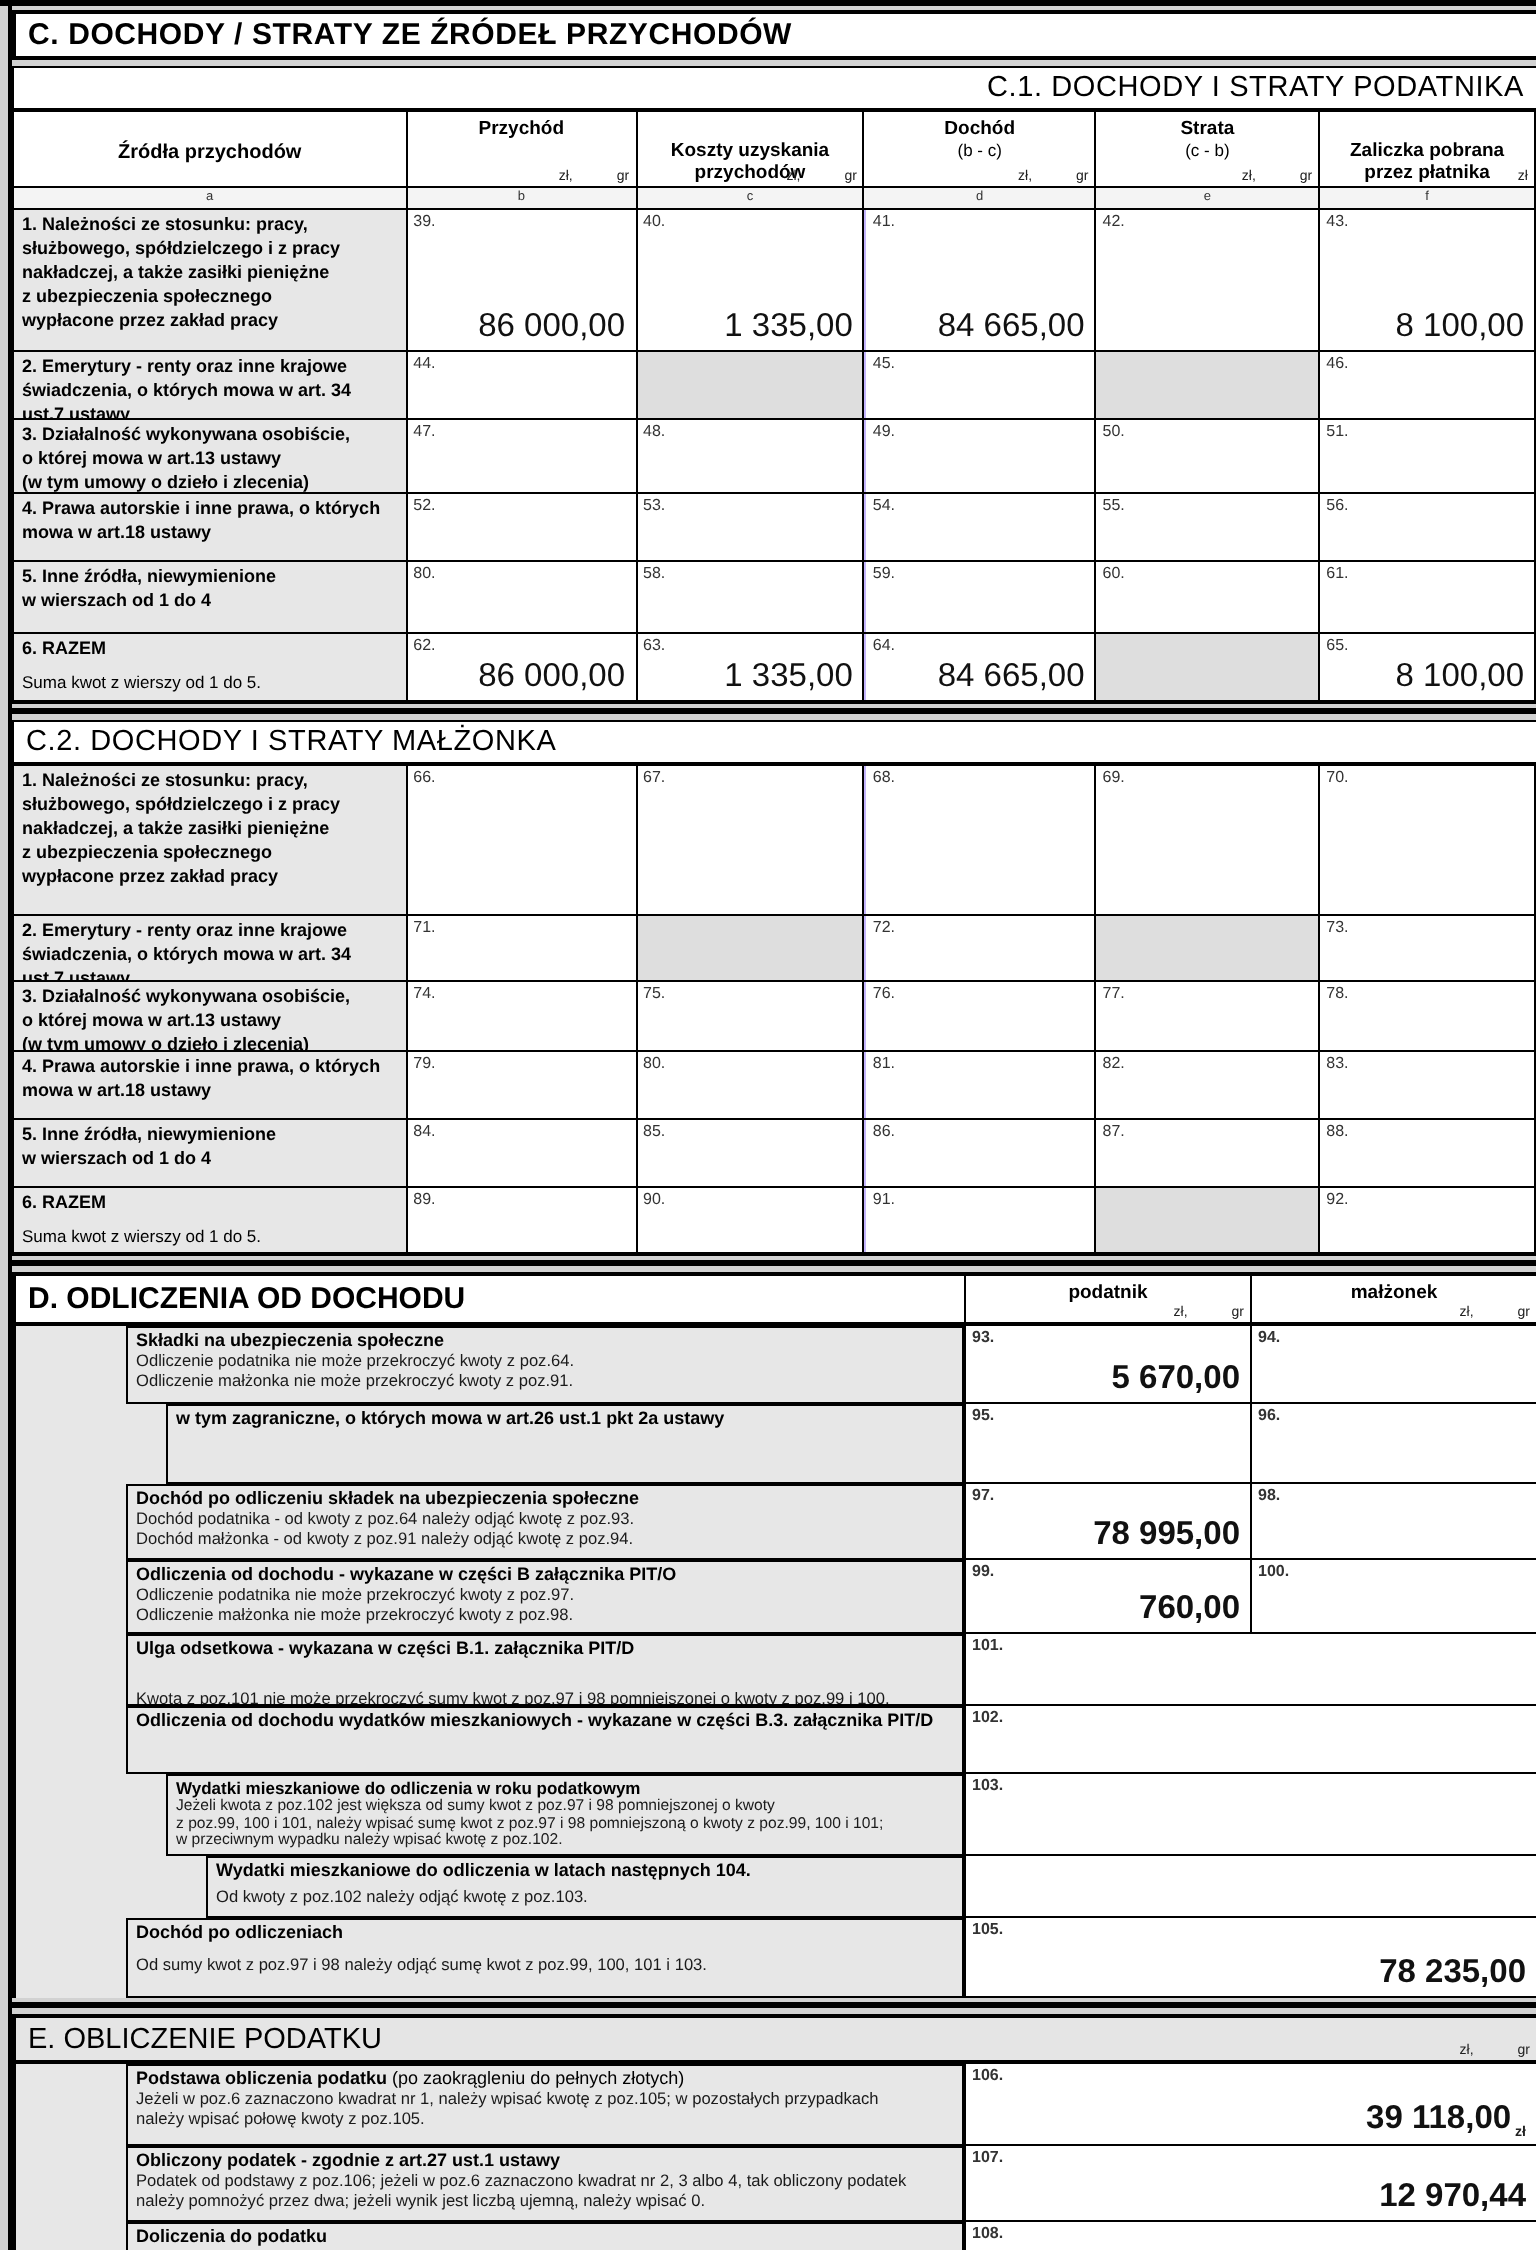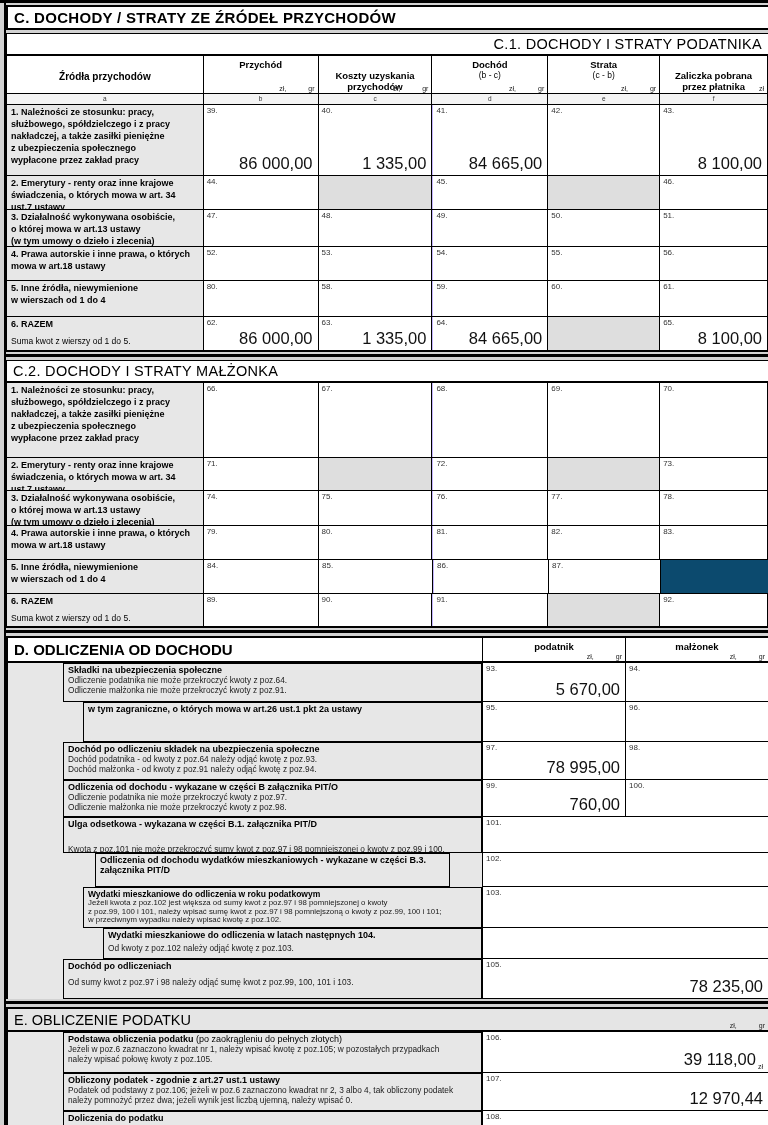--- a/index.html
+++ b/index.html
@@ -22,21 +22,21 @@
   .ch{position:relative;border-right:1px solid #000;box-sizing:border-box;
       font-size:9.5px;font-weight:bold;text-align:center;padding-top:3px;}
   .ch .sub{font-weight:normal;font-size:8.5px;}
   .cur{position:absolute;bottom:1px;right:3px;font-size:7px;font-weight:normal;color:#222;}
   .cur .zl{margin-right:22px;}
   .w-lab{width:197px;}.w-b{width:115px;}.w-c{width:114px;}.w-d{width:116px;}
   .w-e{width:112px;}.w-f{width:108px;}
   .ch.w-lab{display:flex;align-items:center;justify-content:center;font-size:10px;}
   .letters{display:flex;height:10px;border-top:1px solid #000;background:#f4f4f4;}
   .lt{border-right:1px solid #000;box-sizing:border-box;font-size:6.5px;text-align:center;color:#333;line-height:10px;}
-  .c-row{display:flex;border-top:1px solid #000;background:#0c4a6e;}
+  .c-row{display:flex;border-top:1px solid #000;background:#14b8a6;}
   .c-label{width:197px;box-sizing:border-box;background:#e7e7e7;border-right:1px solid #000;
            font-size:9px;font-weight:bold;line-height:1.33;padding:2px 1px 1px 4px;white-space:pre-line;}
   .c-label .note{font-weight:normal;font-size:8.5px;margin-top:5px;}
   .cell{position:relative;border-right:1px solid #000;box-sizing:border-box;background:#fff;padding-left:44px;}
   .cell.gray{background:#dedede;}
   .box-num{position:absolute;top:1px;left:3px;font-size:8px;color:#333;}
   .box-val{position:absolute;bottom:2px;right:5px;font-size:16.5px;color:#111;}
   .thick{border-left:1px solid #c4b5fd;}
 
   .divider{height:3px;background:#000;margin-top:2px;}
@@ -46,21 +46,21 @@
   .dhead-title{flex:1;font-weight:bold;font-size:15px;padding:3px 6px;box-sizing:border-box;}
   .dcol{position:relative;width:143px;border-left:1px solid #000;box-sizing:border-box;
         font-size:9.5px;font-weight:bold;text-align:center;padding-top:3px;}
   .d-row{display:flex;background:#e7e7e7;}
   .d-indent{background:#e7e7e7;}
   .d-label{flex:1;box-sizing:border-box;border:1px solid #000;background:#e7e7e7;
            padding:1px 3px 1px 4px;overflow:hidden;}
   .d-hl{font-size:9px;font-weight:bold;}
   .d-hl .norm{font-weight:normal;}
   .d-note{font-size:8.3px;line-height:1.22;white-space:pre-line;color:#1a1a1a;}
-  .d-box{position:relative;width:143px;background:#fff;border-bottom:1px solid #000;border-left:1px solid #000;box-sizing:border-box;}
+  .d-box{position:relative;width:143px;background:#fff;border-bottom:1px solid #000;border-left:1px solid #000;box-sizing:border-box;font-weight:bold;}
   .d-box.wide{width:286px;}
   .unit{font-size:7px;color:#222;margin-left:2px;vertical-align:-4px;}
   .ehead{display:flex;margin-top:3px;border:2px solid #000;border-right:none;background:#e5e5e5;height:25px;box-sizing:border-box;}
   .ehead-title{flex:1;font-size:14.5px;padding:3px 6px;}
   .ehead-cur{position:relative;width:143px;}
 </style>
 </head>
 <body>
 
 <div class="page">
@@ -375,20 +375,24 @@
             <span class="box-val"></span>
           </div>
         <div class="cell w-d thick">
             <span class="box-num">86.</span>
             <span class="box-val"></span>
           </div>
         <div class="cell w-e">
             <span class="box-num">87.</span>
             <span class="box-val"></span>
           </div>
+        <div class="cell w-f">
+            <span class="box-num">88.</span>
+            <span class="box-val"></span>
+          </div>
       </div>
 
       <div class="c-row" style="height:32px;">
         <div class="c-label"><span>6. RAZEM</span><div class="note">Suma kwot z wierszy od 1 do 5.</div></div>
         <div class="cell w-b">
             <span class="box-num">89.</span>
             <span class="box-val"></span>
           </div>
         <div class="cell w-c">
             <span class="box-num">90.</span>
@@ -493,21 +497,21 @@
         <div class="d-label">
           <div class="d-hl">Ulga odsetkowa - wykazana w części B.1. załącznika PIT/D</div>
           <div class="d-note" style="margin-top:15px;">Kwota z poz.101 nie może przekroczyć sumy kwot z poz.97 i 98 pomniejszonej o kwoty z poz.99 i 100.</div>
         </div>
         <div class="d-box wide">
             <span class="box-num">101.</span>
             <span class="box-val"></span>
           </div>
       </div>
 
-      <div class="d-row" style="height:34px;gap:32px;">
+      <div class="d-row" style="height:34px;">
         <div class="d-indent" style="width:55px;"></div>
         <div class="d-label">
           <div class="d-hl">Odliczenia od dochodu wydatków mieszkaniowych - wykazane w części B.3. załącznika PIT/D</div>
         </div>
         <div class="d-box wide">
             <span class="box-num">102.</span>
             <span class="box-val"></span>
           </div>
       </div>
 

